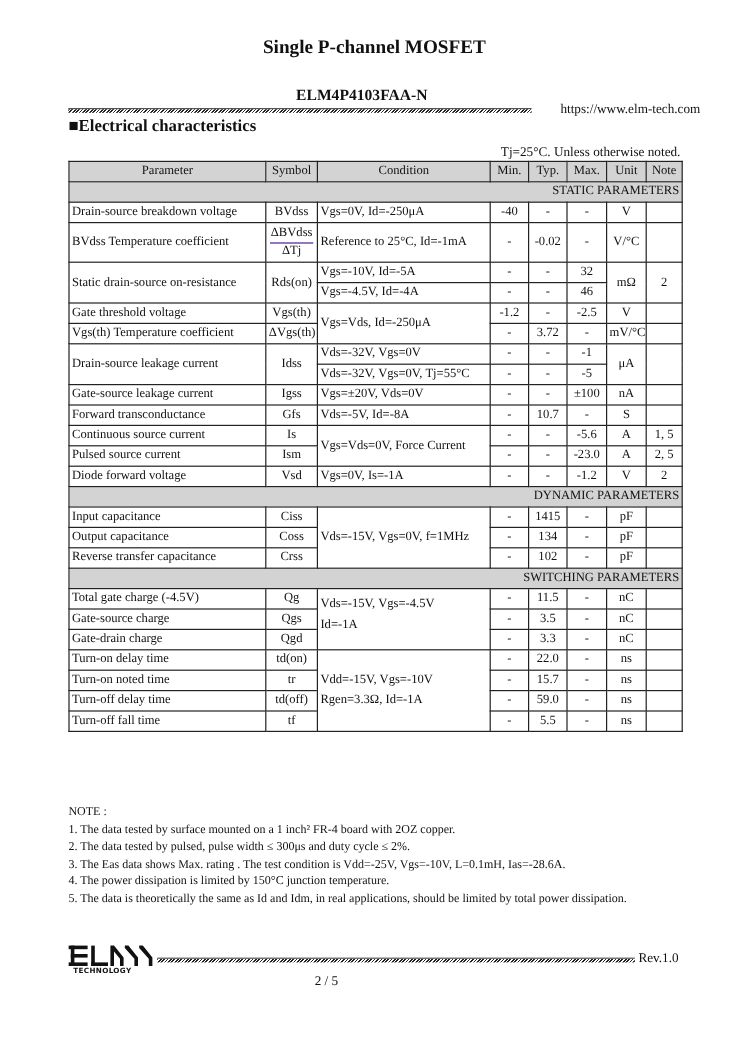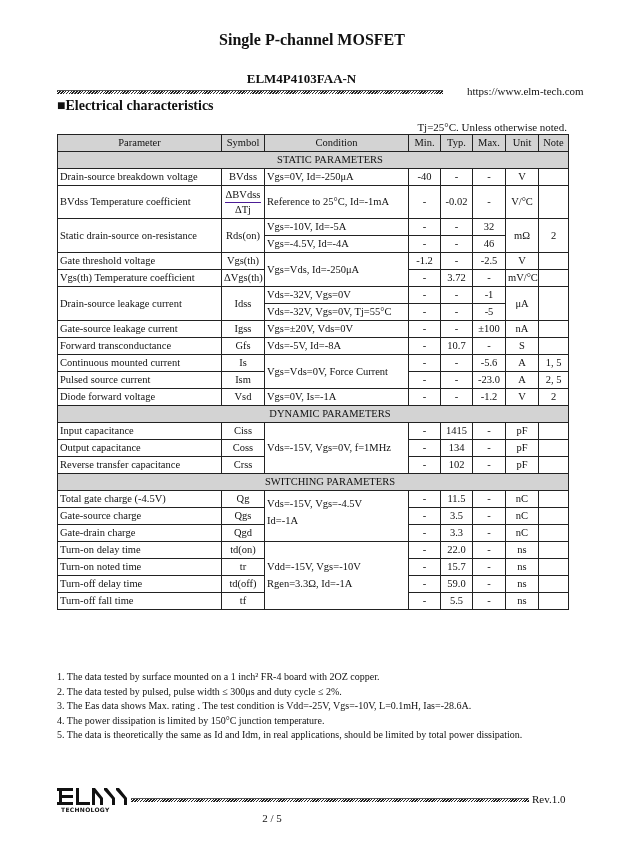--- a/index.html
+++ b/index.html
@@ -31,21 +31,21 @@
   }
   table.ec {
     position: absolute; top: 134px; left: 57px; width: 511px;
     border-collapse: collapse; font-size: 10.5px; table-layout: fixed;
   }
   table.ec td, table.ec th {
     border: 1px solid #222; padding: 0 2px; height: 16px; line-height: 14px;
     font-weight: normal; white-space: nowrap; overflow: hidden;
   }
   table.ec th { background: #d3d3d3; text-align: center; }
-  table.ec td.group { background: #d3d3d3; text-align: center; padding-left: 36px; }
+  table.ec td.group { background: #d3d3d3; text-align: right; padding-left: 36px; }
   .c { text-align: center; }
   .l { text-align: left; }
   .frac { display: inline-block; text-align: center; line-height: 14px; }
   .frac .num { display: block; border-bottom: 1px solid #4c1d95; padding: 0 1px; }
   .frac .den { display: block; }
   .notes {
     position: absolute; top: 670px; left: 57px; font-size: 10px; line-height: 14.5px;
   }
   .notes div { white-space: nowrap; }
   .logo {
@@ -189,21 +189,21 @@
     <td class="c">Gfs</td>
     <td class="l">Vds=-5V, Id=-8A</td>
     <td class="c">-</td>
     <td class="c">10.7</td>
     <td class="c">-</td>
     <td class="c">S</td>
     <td class="c"></td>
   </tr>
 
   <tr>
-    <td class="l">Continuous mounted current</td>
+    <td class="l">Continuous source current</td>
     <td class="c">Is</td>
     <td class="l" rowspan="2">Vgs=Vds=0V, Force Current</td>
     <td class="c">-</td>
     <td class="c">-</td>
     <td class="c">-5.6</td>
     <td class="c">A</td>
     <td class="c">1, 5</td>
   </tr>
   <tr>
     <td class="l">Pulsed source current</td>
@@ -332,20 +332,21 @@
     <td class="c">-</td>
     <td class="c">5.5</td>
     <td class="c">-</td>
     <td class="c">ns</td>
     <td class="c"></td>
   </tr>
 </tbody>
   </table>
 
 <div class="notes">
+  <div>NOTE :</div>
   <div>1. The data tested by surface mounted on a 1 inch² FR-4 board with 2OZ copper.</div>
   <div>2. The data tested by pulsed, pulse width ≤ 300μs and duty cycle ≤ 2%.</div>
   <div>3. The Eas data shows Max. rating . The test condition is Vdd=-25V, Vgs=-10V, L=0.1mH, Ias=-28.6A.</div>
   <div>4. The power dissipation is limited by 150°C junction temperature.</div>
   <div>5. The data is theoretically the same as Id and Idm, in real applications, should be limited by total power dissipation.</div>
 </div>
 
 <div class="logo">
   <svg width="72" height="28" viewBox="0 0 72 28">
 

